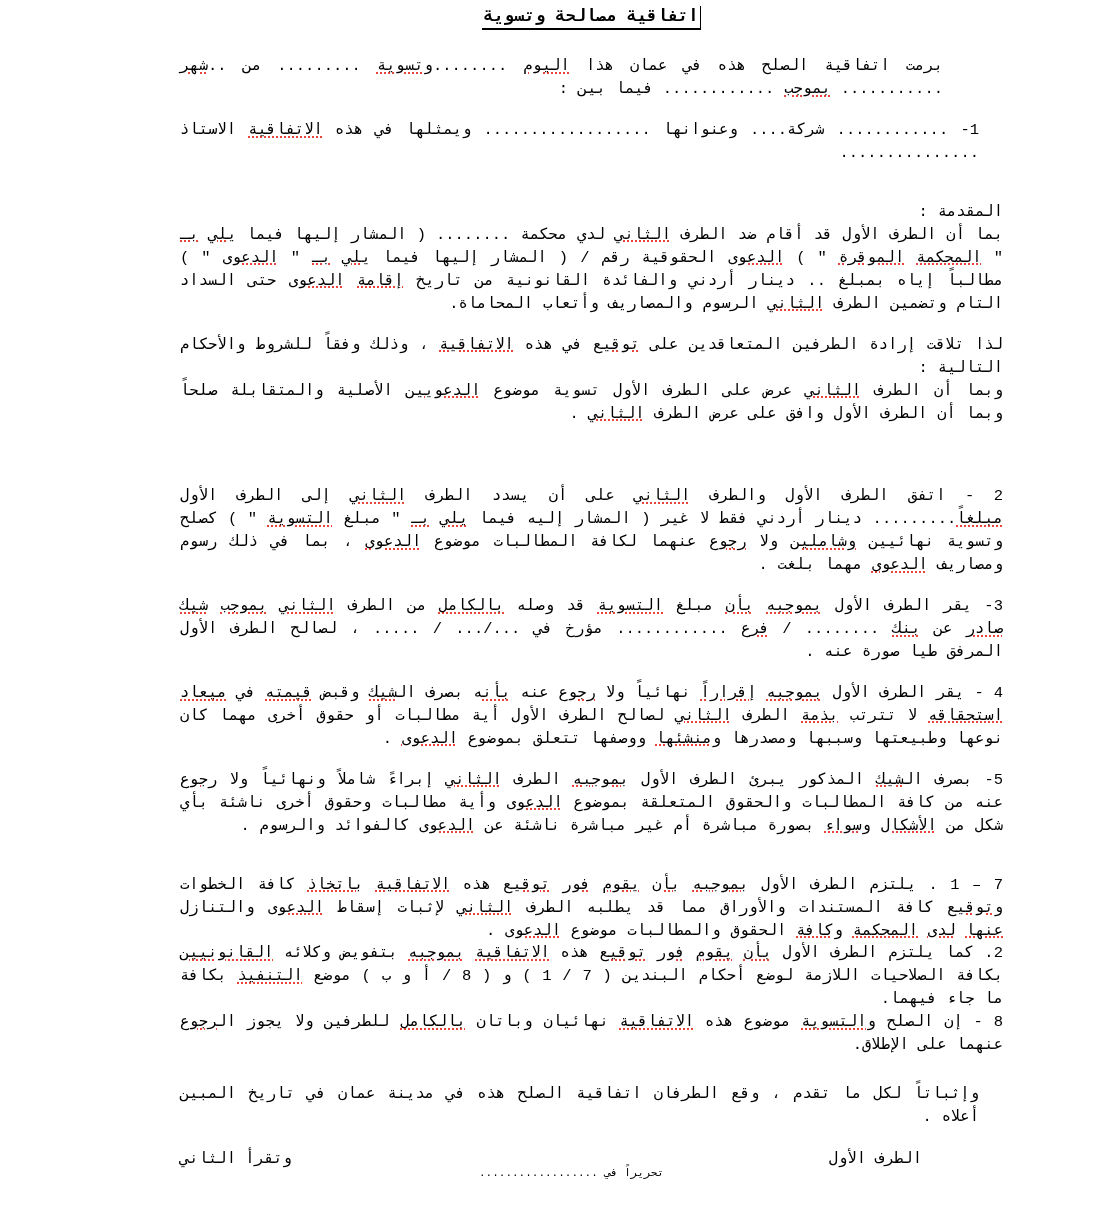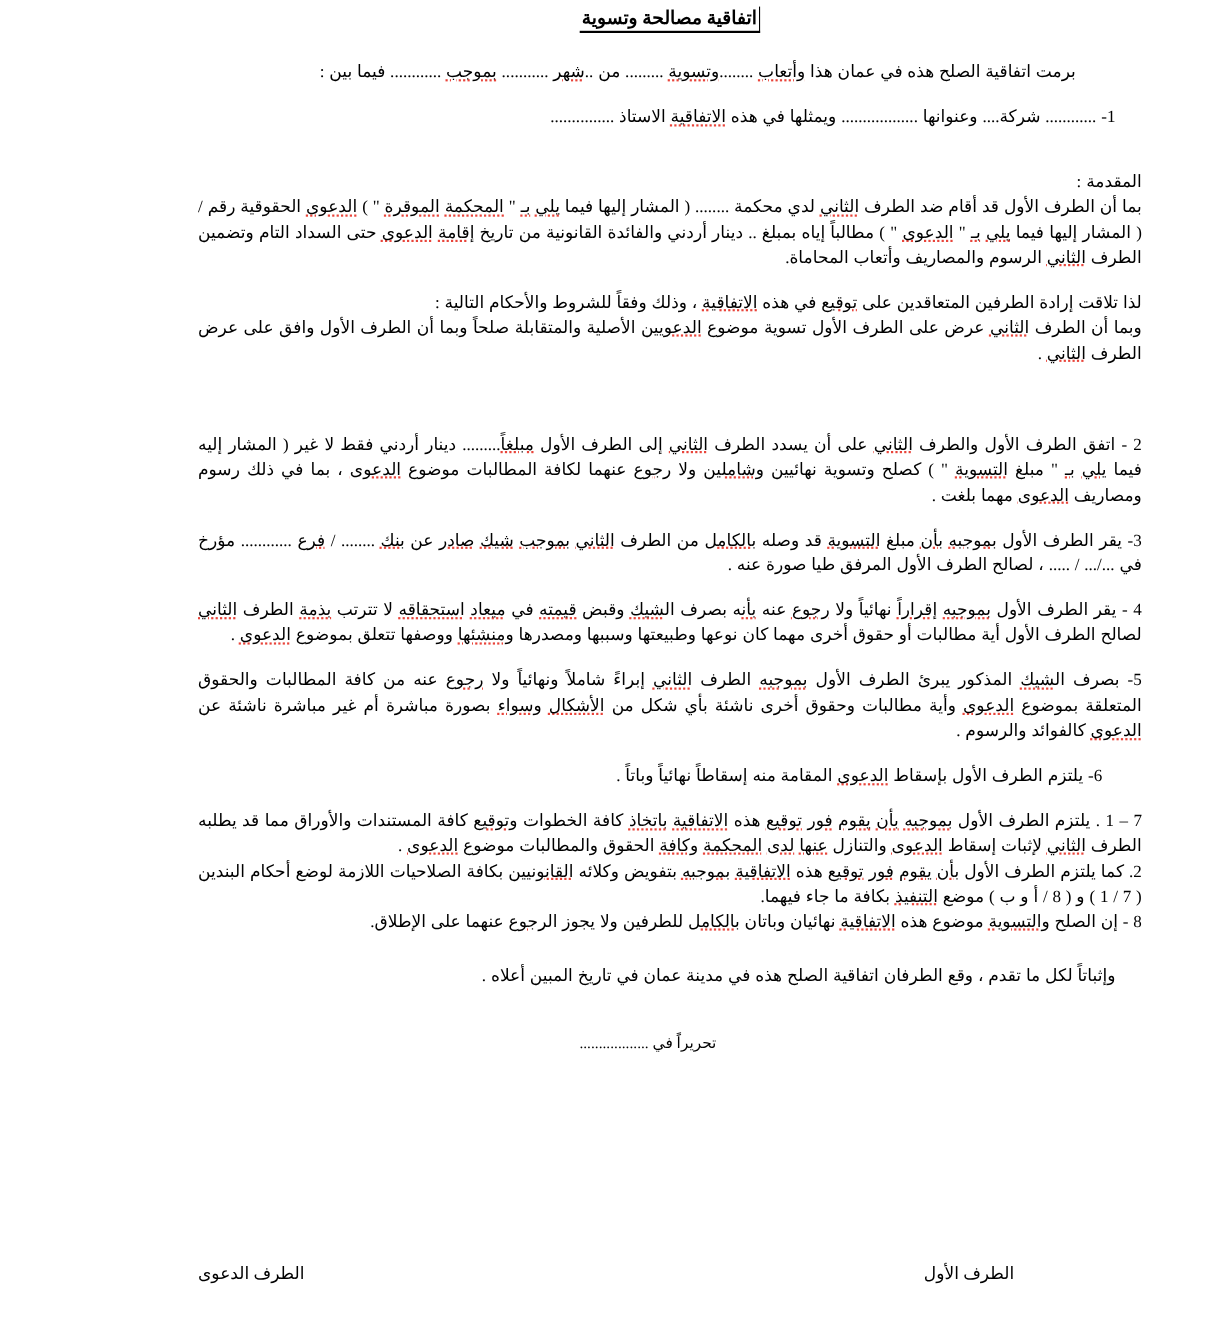--- a/index.html
+++ b/index.html
@@ -13,22 +13,23 @@
     font-family: "Liberation Serif", "DejaVu Serif", serif;
     color: #000000;
     direction: rtl;
     position: relative;
     overflow: hidden;
   }
   .page {
     width: 1118px;
     height: 1210px;
     box-sizing: border-box;
-    padding: 6px 80px 0 180px;
+    padding: 6px 115px 0 180px;
     position: relative;
+    font-family: Liberation Mono, monospace;
   }
   
   .title-row {
     text-align: center;
     margin: 0 0 14px 0;
   }
   .doc-title {
     display: inline-block;
     font-weight: bold;
     font-size: 17px;
@@ -73,36 +74,36 @@
     bottom: 42px;
     display: flex;
     justify-content: space-between;
     align-items: flex-start;
     font-size: 15.5px;
   }
   .sig-cell { white-space: nowrap; }
   .sig-spacer { flex: 0 0 auto; }
   .closing-line {
     text-align: center;
-    font-size: 14px;
+    font-size: 11px;
     padding-right: 40px;
   }
 </style>
 </head>
 <body>
 
 <div class="page">
 
   <div class="title-row">
     <span class="doc-title">اتفاقية مصالحة وتسوية</span>
   </div>
 
   <div class="gap-s"></div>
 
-  <p class="para indent-1"><span>برمت اتفاقية الصلح هذه في عمان هذا <span class="sp">وأتعاب</span> ........<span class="sp">وتسوية</span> ......... من ..<span class="sp">شهر</span> ........... <span class="sp">بموجب</span> ............ فيما بين :</span></p>
+  <p class="para indent-1"><span>برمت اتفاقية الصلح هذه في عمان هذا <span class="sp">اليوم</span> ........<span class="sp">وتسوية</span> ......... من ..<span class="sp">شهر</span> ........... <span class="sp">بموجب</span> ............ فيما بين :</span></p>
 
   <div class="gap-m"></div>
 
   <p class="para indent-2"><span>1-   ............ شركة.... وعنوانها .................. ويمثلها في هذه <span class="sp">الاتفاقية</span> الاستاذ ...............</span></p>
 
   <div class="gap-m"></div>
 
 
   <div class="gap-m"></div>
 
@@ -129,37 +130,36 @@
   <div class="gap-m"></div>
 
   <p class="para"><span>4 - يقر الطرف الأول <span class="sp">بموجبه</span> <span class="sp">إقراراً</span> نهائياً ولا <span class="sp">رجوع</span> عنه <span class="sp">بأن</span>ه بصرف ال<span class="sp">شيك</span> وقبض <span class="sp">قيمته</span> في <span class="sp">ميعاد</span> <span class="sp">استحقاقه</span> لا تترتب <span class="sp">بذمة</span> الطرف <span class="sp">الثاني</span> لصالح الطرف الأول أية مطالبات أو حقوق أخرى مهما كان نوعها وطبيعتها وسببها ومصدرها <span class="sp">ومنشئها</span> ووصفها تتعلق بموضوع <span class="sp">الدعوى</span> .</span></p>
 
   <div class="gap-m"></div>
 
   <p class="para"><span>5- بصرف ال<span class="sp">شيك</span> المذكور يبرئ الطرف الأول <span class="sp">بموجبه</span> الطرف <span class="sp">الثاني</span> إبراءً شاملاً ونهائياً ولا <span class="sp">رجوع</span> عنه من كافة المطالبات والحقوق المتعلقة بموضوع <span class="sp">الدعوى</span> وأية مطالبات وحقوق أخرى ناشئة بأي شكل من <span class="sp">الأشكال</span> <span class="sp">وسواء</span> بصورة مباشرة أم غير مباشرة ناشئة عن <span class="sp">الدعوى</span> كالفوائد والرسوم .</span></p>
 
   <div class="gap-m"></div>
 
-  <p class="para indent-3"><span>6- يلتزم الطرف الأول بإسقاط <span class="sp">الدعوى</span> المقامة منه إسقاطاً نهائياً وباتاً .</span></p>
 
   <div class="gap-m"></div>
 
   <p class="para"><span>7 – 1 . يلتزم الطرف الأول <span class="sp">بموجبه</span> <span class="sp">بأن</span> <span class="sp">يقوم</span> <span class="sp">فور</span> <span class="sp">توقيع</span> هذه <span class="sp">الاتفاقية</span> <span class="sp">باتخاذ</span> كافة الخطوات و<span class="sp">توقيع</span> كافة المستندات والأوراق مما قد يطلبه الطرف <span class="sp">الثاني</span> لإثبات إسقاط <span class="sp">الدعوى</span> والتنازل <span class="sp">عنها</span> <span class="sp">لدى</span> <span class="sp">المحكمة</span> <span class="sp">وكافة</span> الحقوق والمطالبات موضوع <span class="sp">الدعوى</span> .</span></p>
 
   <p class="para"><span>2. كما يلتزم الطرف الأول <span class="sp">بأن</span> <span class="sp">يقوم</span> <span class="sp">فور</span> <span class="sp">توقيع</span> هذه <span class="sp">الاتفاقية</span> <span class="sp">بموجبه</span> بتفويض وكلائه <span class="sp">القانونيين</span> بكافة الصلاحيات اللازمة لوضع أحكام البندين ( 7 / 1 ) و ( 8 / أ و ب ) موضع <span class="sp">التنفيذ</span> بكافة ما جاء فيهما.</span></p>
 
   <p class="para"><span>8 - إن الصلح و<span class="sp">التسوية</span> موضوع هذه <span class="sp">الاتفاقية</span> نهائيان وباتان <span class="sp">بالكامل</span> للطرفين ولا يجوز ال<span class="sp">رجوع</span> عنهما على الإطلاق.</span></p>
 
   <div class="gap-l"></div>
 
   <p class="para indent-2"><span>وإثباتاً لكل ما تقدم ، وقع الطرفان اتفاقية الصلح هذه في مدينة عمان في تاريخ المبين أعلاه .</span></p>
 
   <div class="gap-l"></div>
 
   <p class="closing-line"><span>تحريراً في ..................</span></p>
 
   <div class="sig-row">
     <div class="sig-cell">الطرف الأول</div>
     <div class="sig-spacer"></div>
-    <div class="sig-cell">الطرف الدعوى</div>
+    <div class="sig-cell">وتقرأ الثاني</div>
   </div>
 
 </div>
 
 </body></html>

